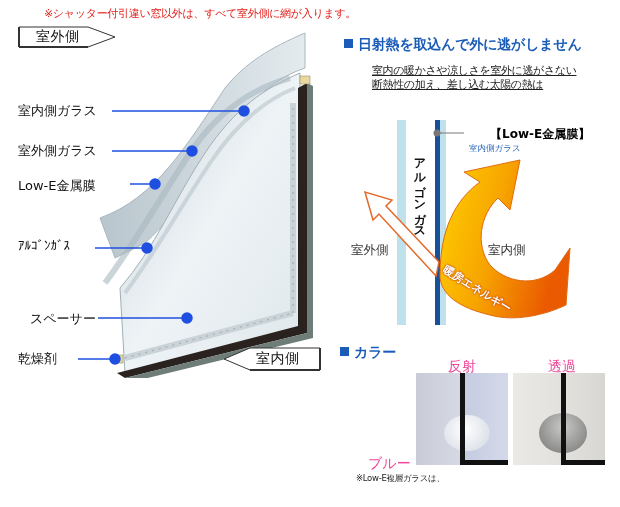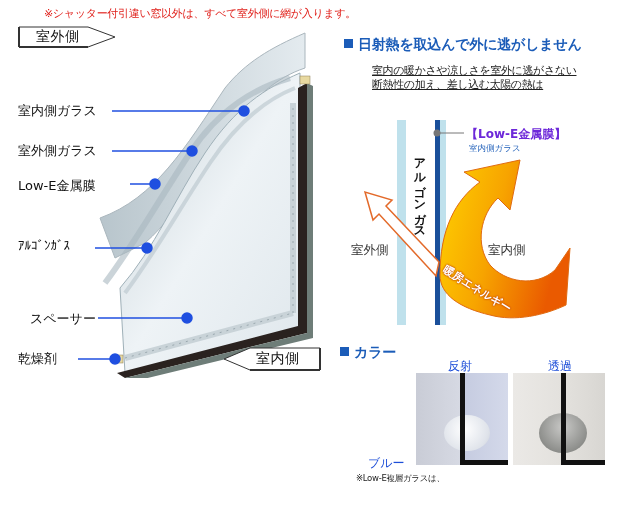--- a/index.html
+++ b/index.html
@@ -8,24 +8,24 @@
   .abs { position:absolute; }
   .notice { left:0; width:400px; top:6px; text-align:center; font-size:11px; color:#e0201b; letter-spacing:-0.3px; }
   .tag-out { left:18px; top:26px; }
   .tag-in  { left:222px; top:347px; }
   .tag-text { position:absolute; font-size:14px; color:#111; letter-spacing:0.5px; }
   .label { font-size:13px; color:#111; white-space:nowrap; }
   .heading { font-size:14px; font-weight:bold; color:#1b5cb8; letter-spacing:-0.2px; }
   .heading .sq { display:inline-block; width:9px; height:9px; background:#1b5cb8; margin-right:5px; vertical-align:1px; }
   .desc { left:372px; top:64px; font-size:11px; line-height:14px; color:#222; letter-spacing:-0.4px;text-decoration:underline; }
   .dlabel { font-size:12.5px; color:#333; }
-  .lowe { font-size:12px; font-weight:bold; color:#6d28d9; }
+  .lowe { font-size:12px; font-weight:bold; color:#000000;margin-left:24px; }
   .lowe-sub { font-size:8.5px; color:#1b5cb8; }
   .argon { left:410px; top:150px; width:16px; font-size:12px; font-weight:bold; color:#111; line-height:13px; writing-mode:vertical-rl; }
-  .col-head { font-size:12px; color:#1d4ed8; }
+  .col-head { font-size:14px; color:#ec4899; }
   .footnote { left:356px; top:472px; font-size:8.5px; line-height:12px; color:#222; letter-spacing:-0.3px; }
 </style>
 </head>
 <body>
 
 <div class="abs notice">※シャッター付引違い窓以外は、すべて室外側に網が入ります。</div>
 
 <div class="abs tag-out" style="width:100px;height:22px;">
   <svg width="100" height="22">
     <polygon points="1,1 70,1 97,11 70,21 1,21" fill="#fff" stroke="#333" stroke-width="1"></polygon>

